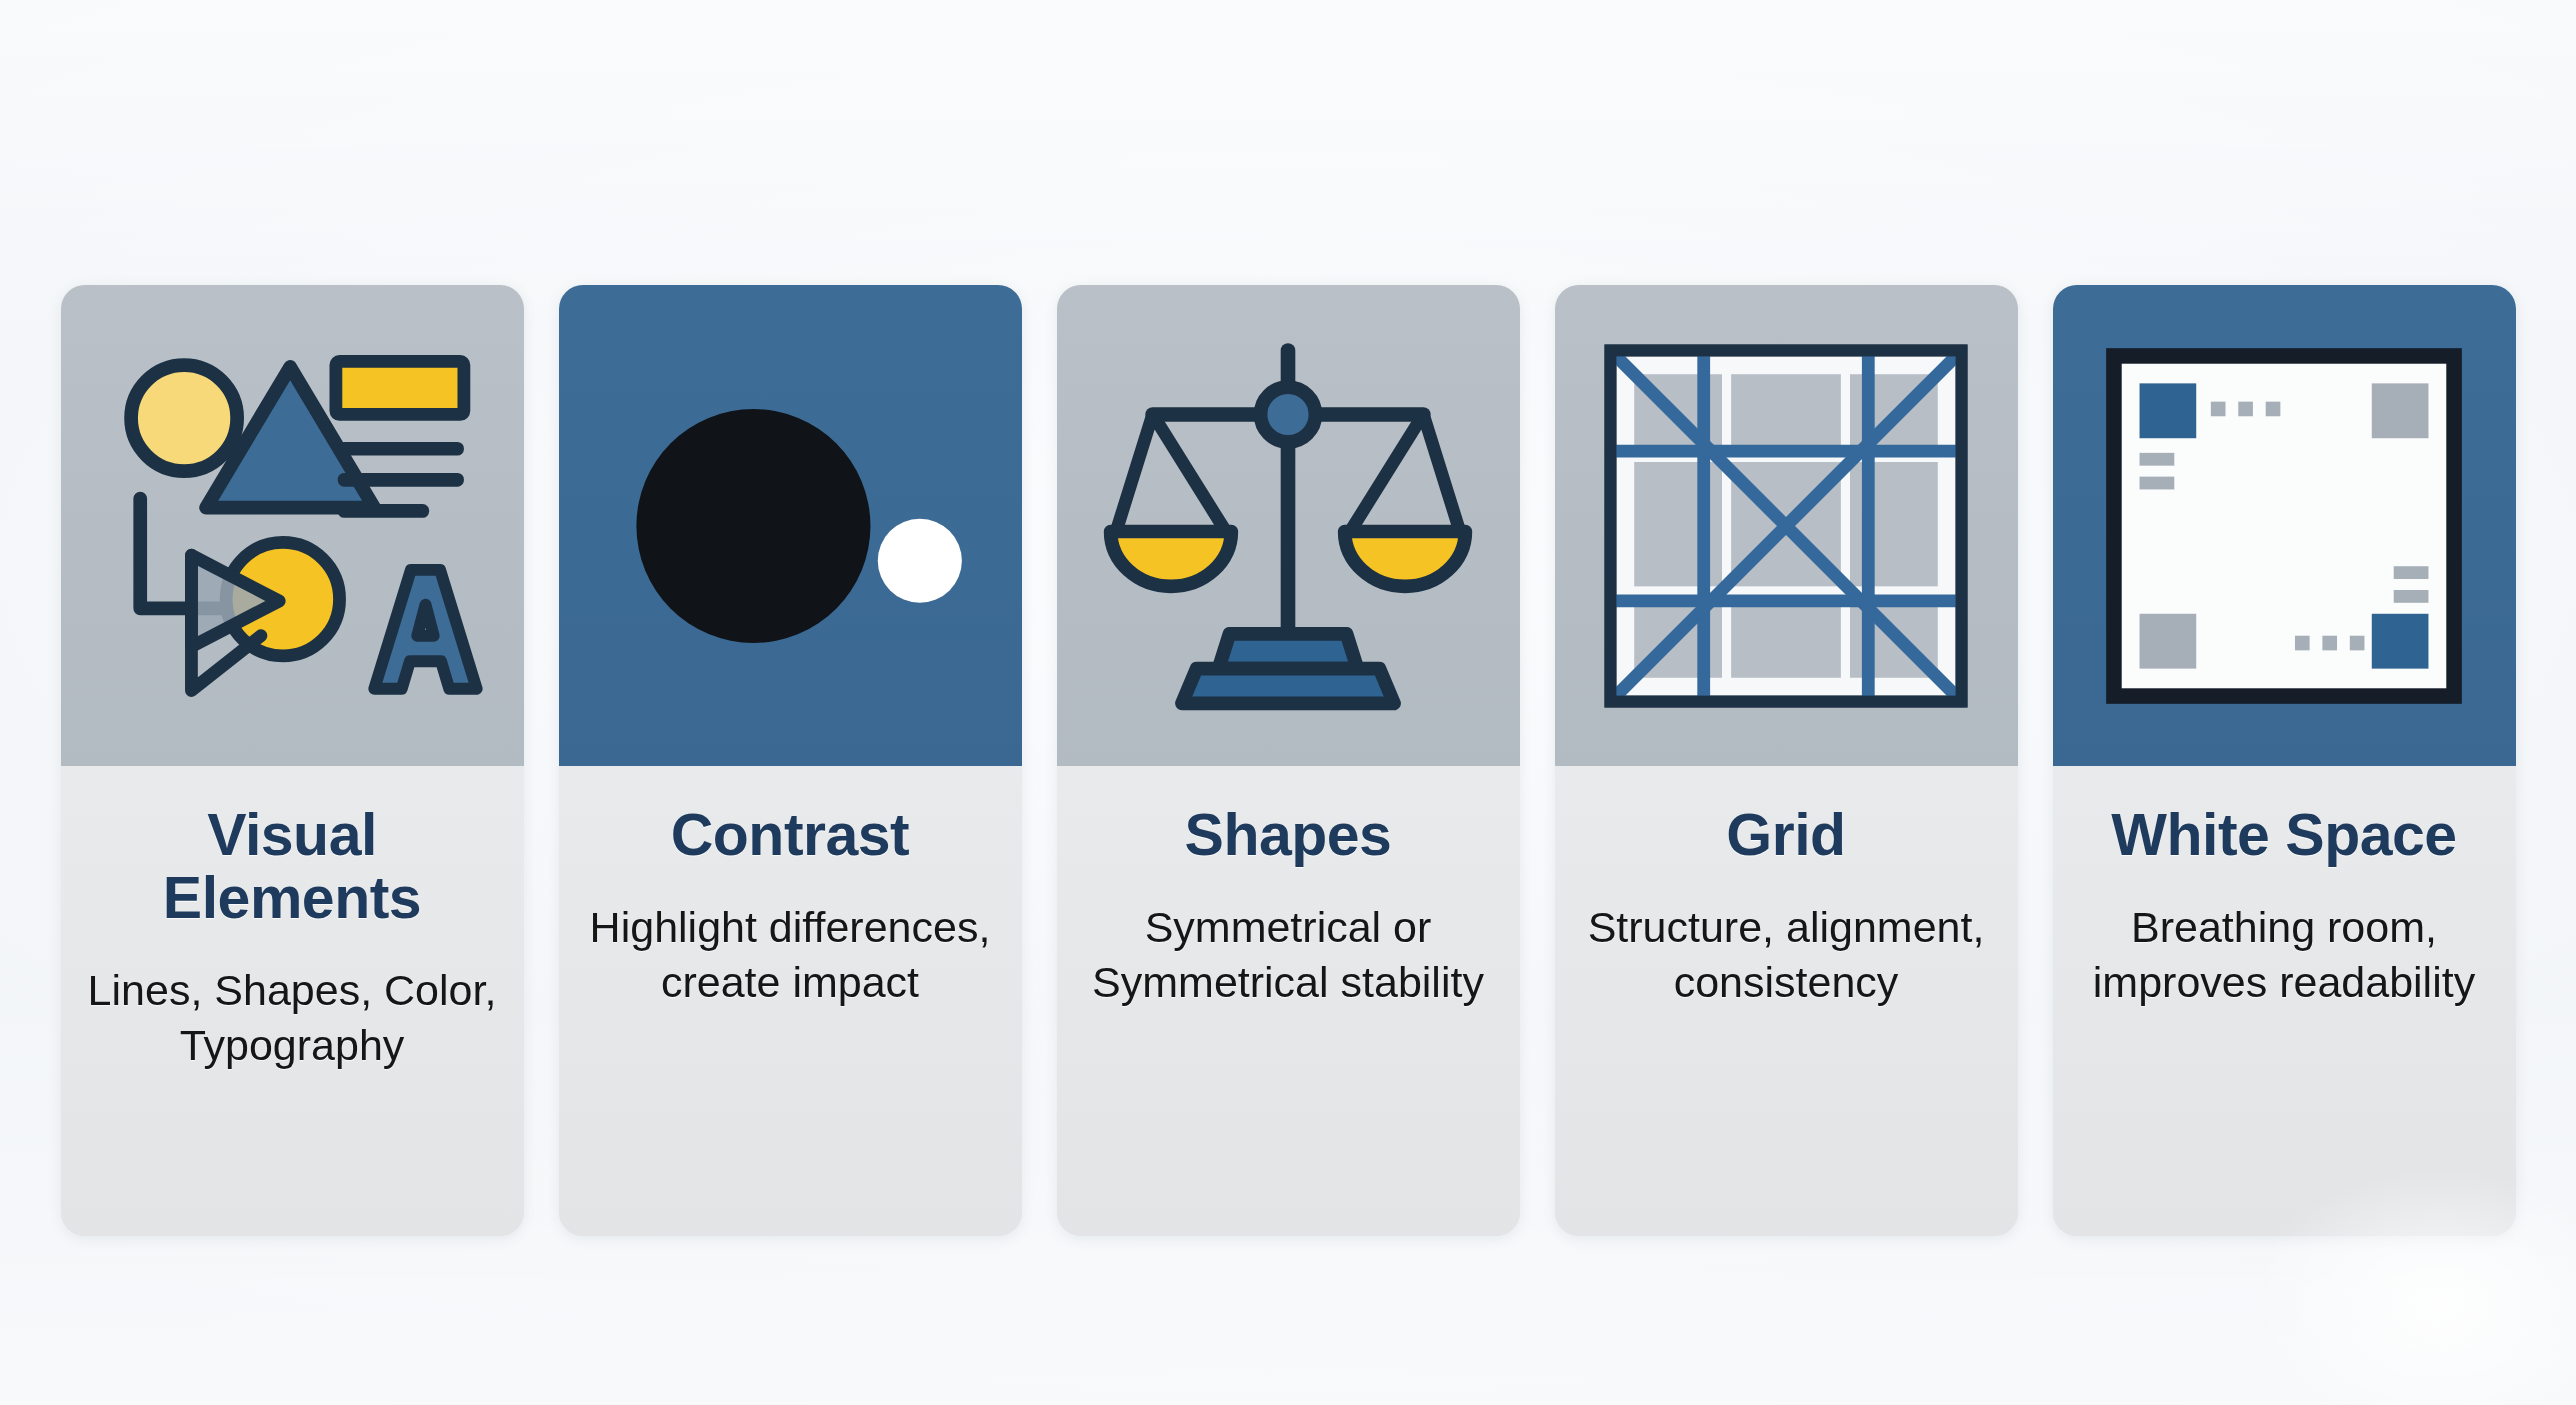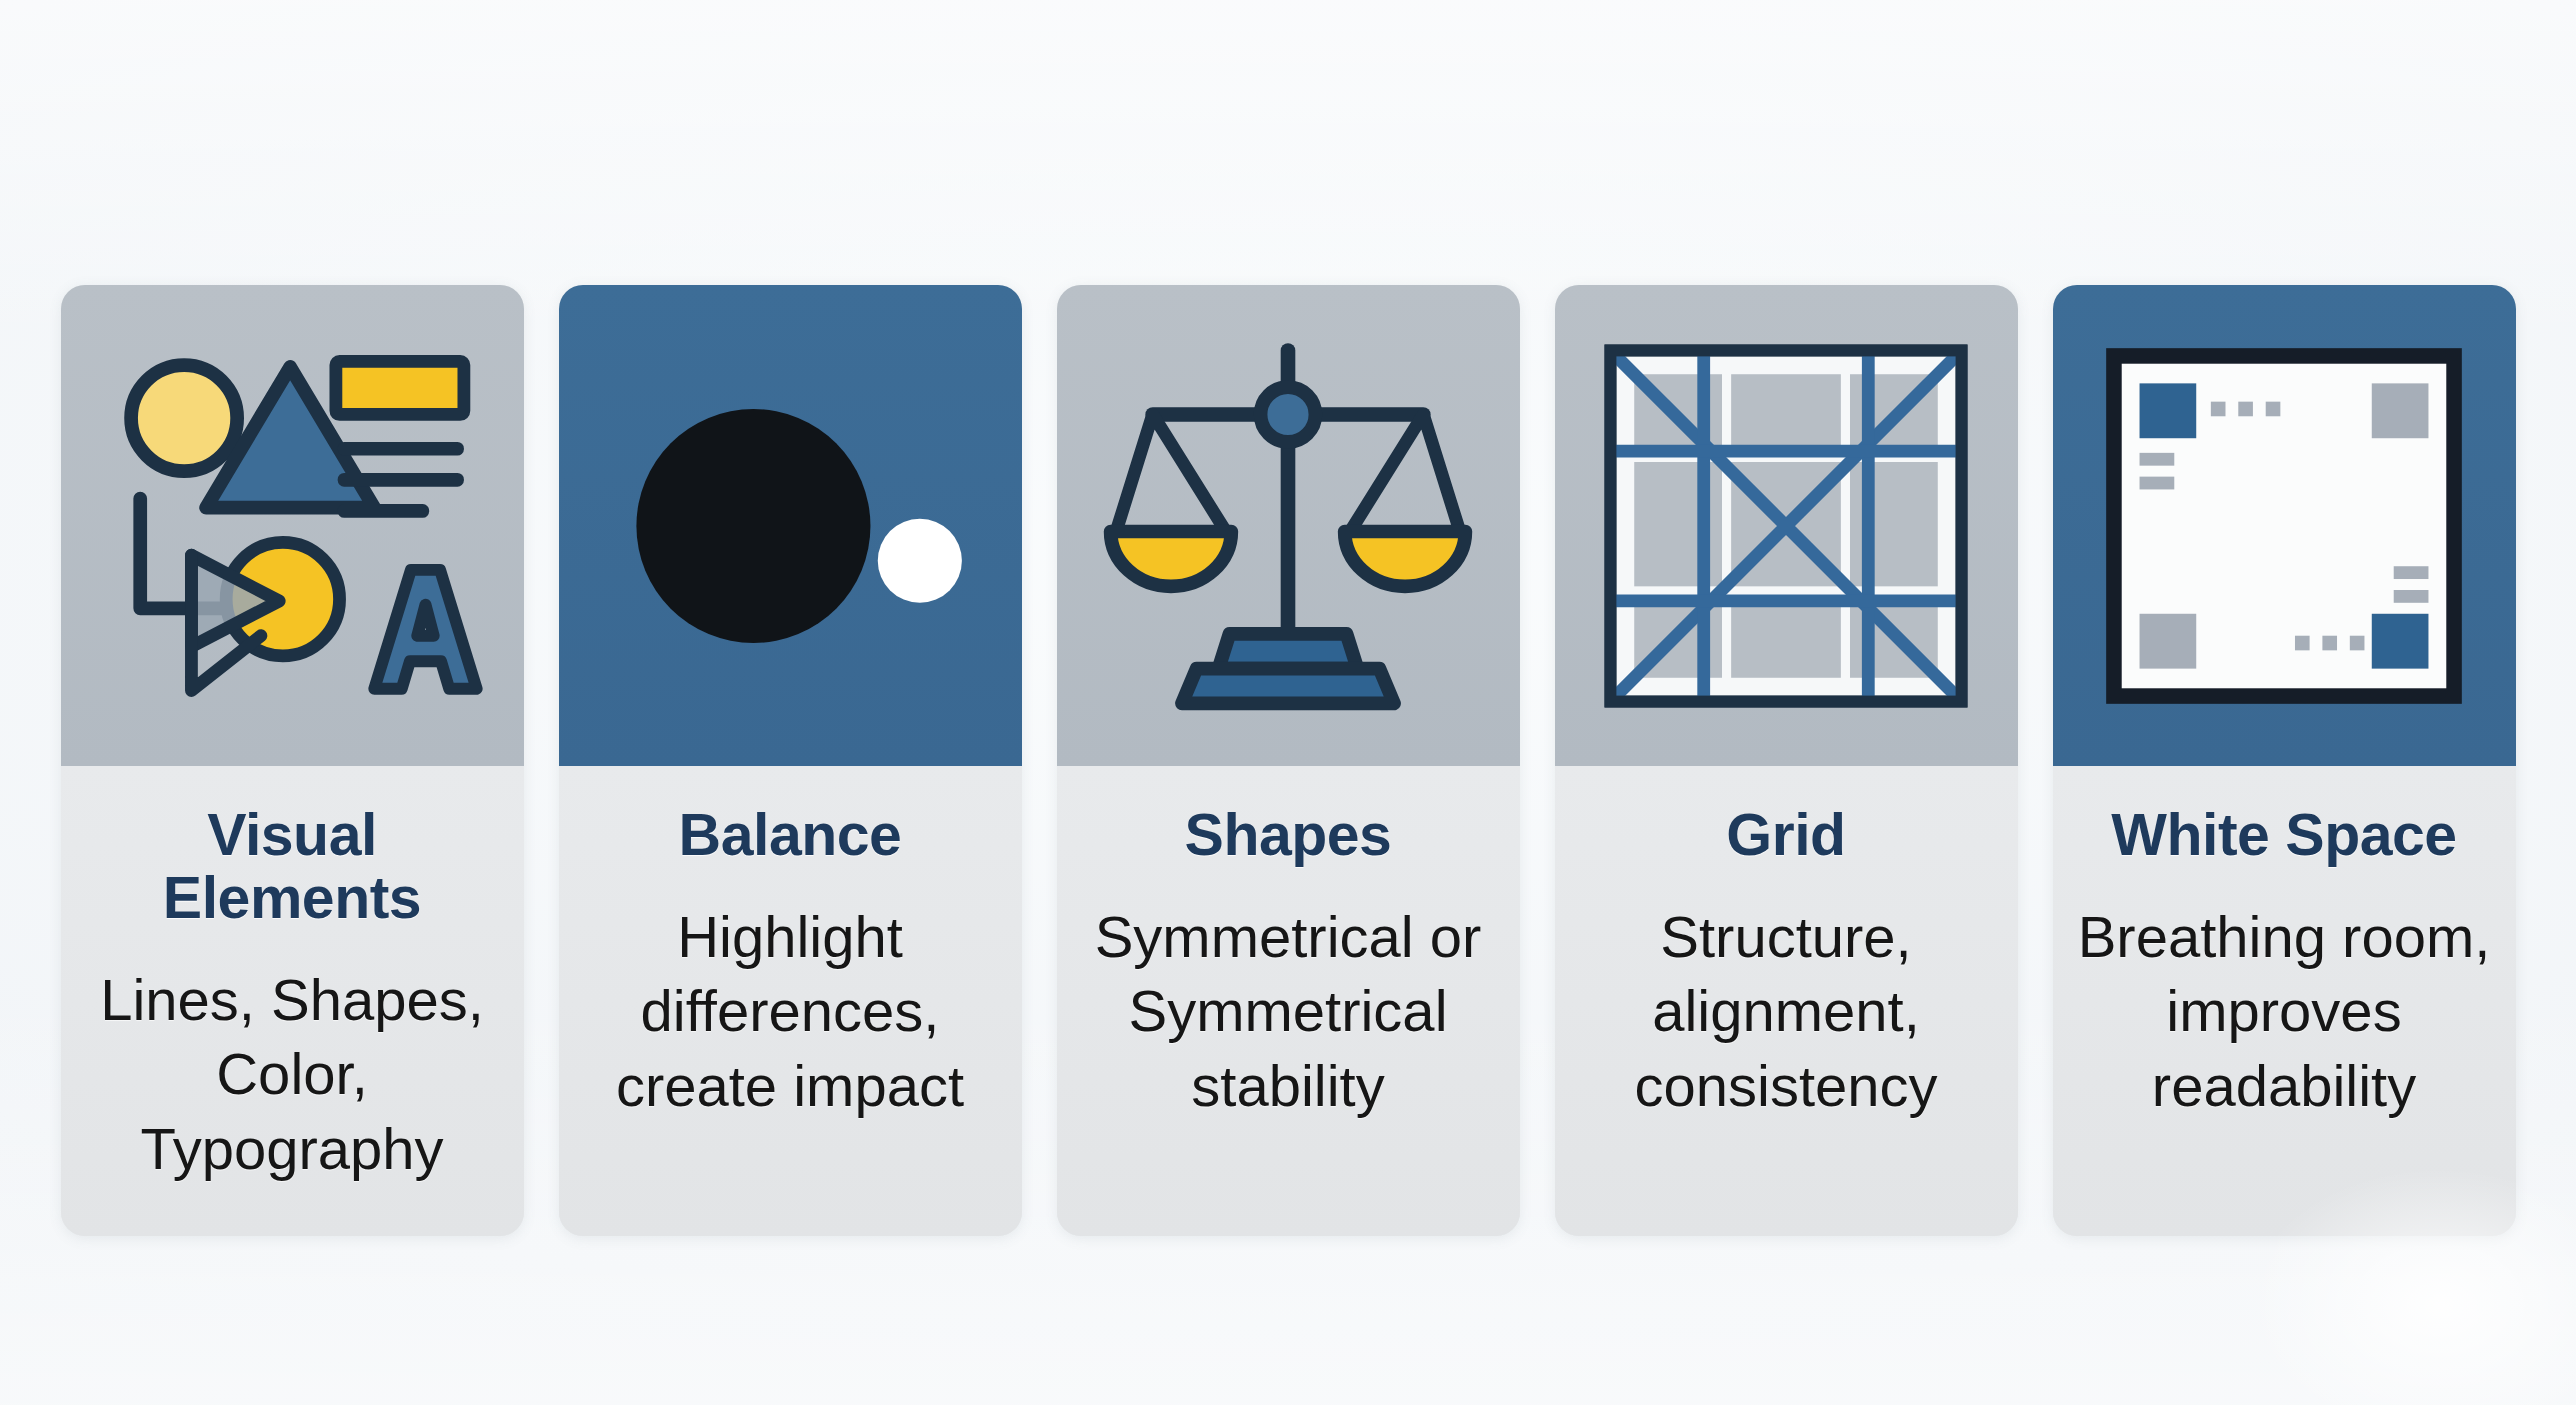--- a/index.html
+++ b/index.html
@@ -69,21 +69,21 @@
     font-size:59px;
     font-weight:bold;
     color:#1e3a5c;
     line-height:1.07;
     text-align:center;
     letter-spacing:-0.5px;
     margin-bottom:33px;
     text-shadow:0 0.9px 0.9px rgba(255,255,255,0.85);
   }
   .card-desc {
-    font-size:58px;
+    font-size:43px;
     font-weight:normal;
     color:#161616;
     line-height:1.28;
     text-align:center;
     text-shadow:0 0.9px 0.9px rgba(255,255,255,0.7);
   }
 
   .icon-wrap { width:384px; height:384px; display:block; }
 
   
@@ -134,21 +134,21 @@
   </div>
 
   <div class="card">
     <div class="card-head head-blue">
       <svg class="icon-wrap" viewBox="0 0 420 420">
         <circle cx="170" cy="210" r="128" fill="#101418"></circle>
         <circle cx="352" cy="248" r="46" fill="#ffffff"></circle>
       </svg>
     </div>
     <div class="card-body">
-      <div class="card-title">Balance</div>
+      <div class="card-title">Contrast</div>
       <div class="card-desc">Highlight differences, create impact</div>
     </div>
   </div>
 
   <div class="card">
     <div class="card-head head-gray">
       <svg class="icon-wrap" viewBox="0 0 420 420">
 
         <path d="M210 18 L210 70" stroke="#1d3144" stroke-width="16" stroke-linecap="round"></path>
 

